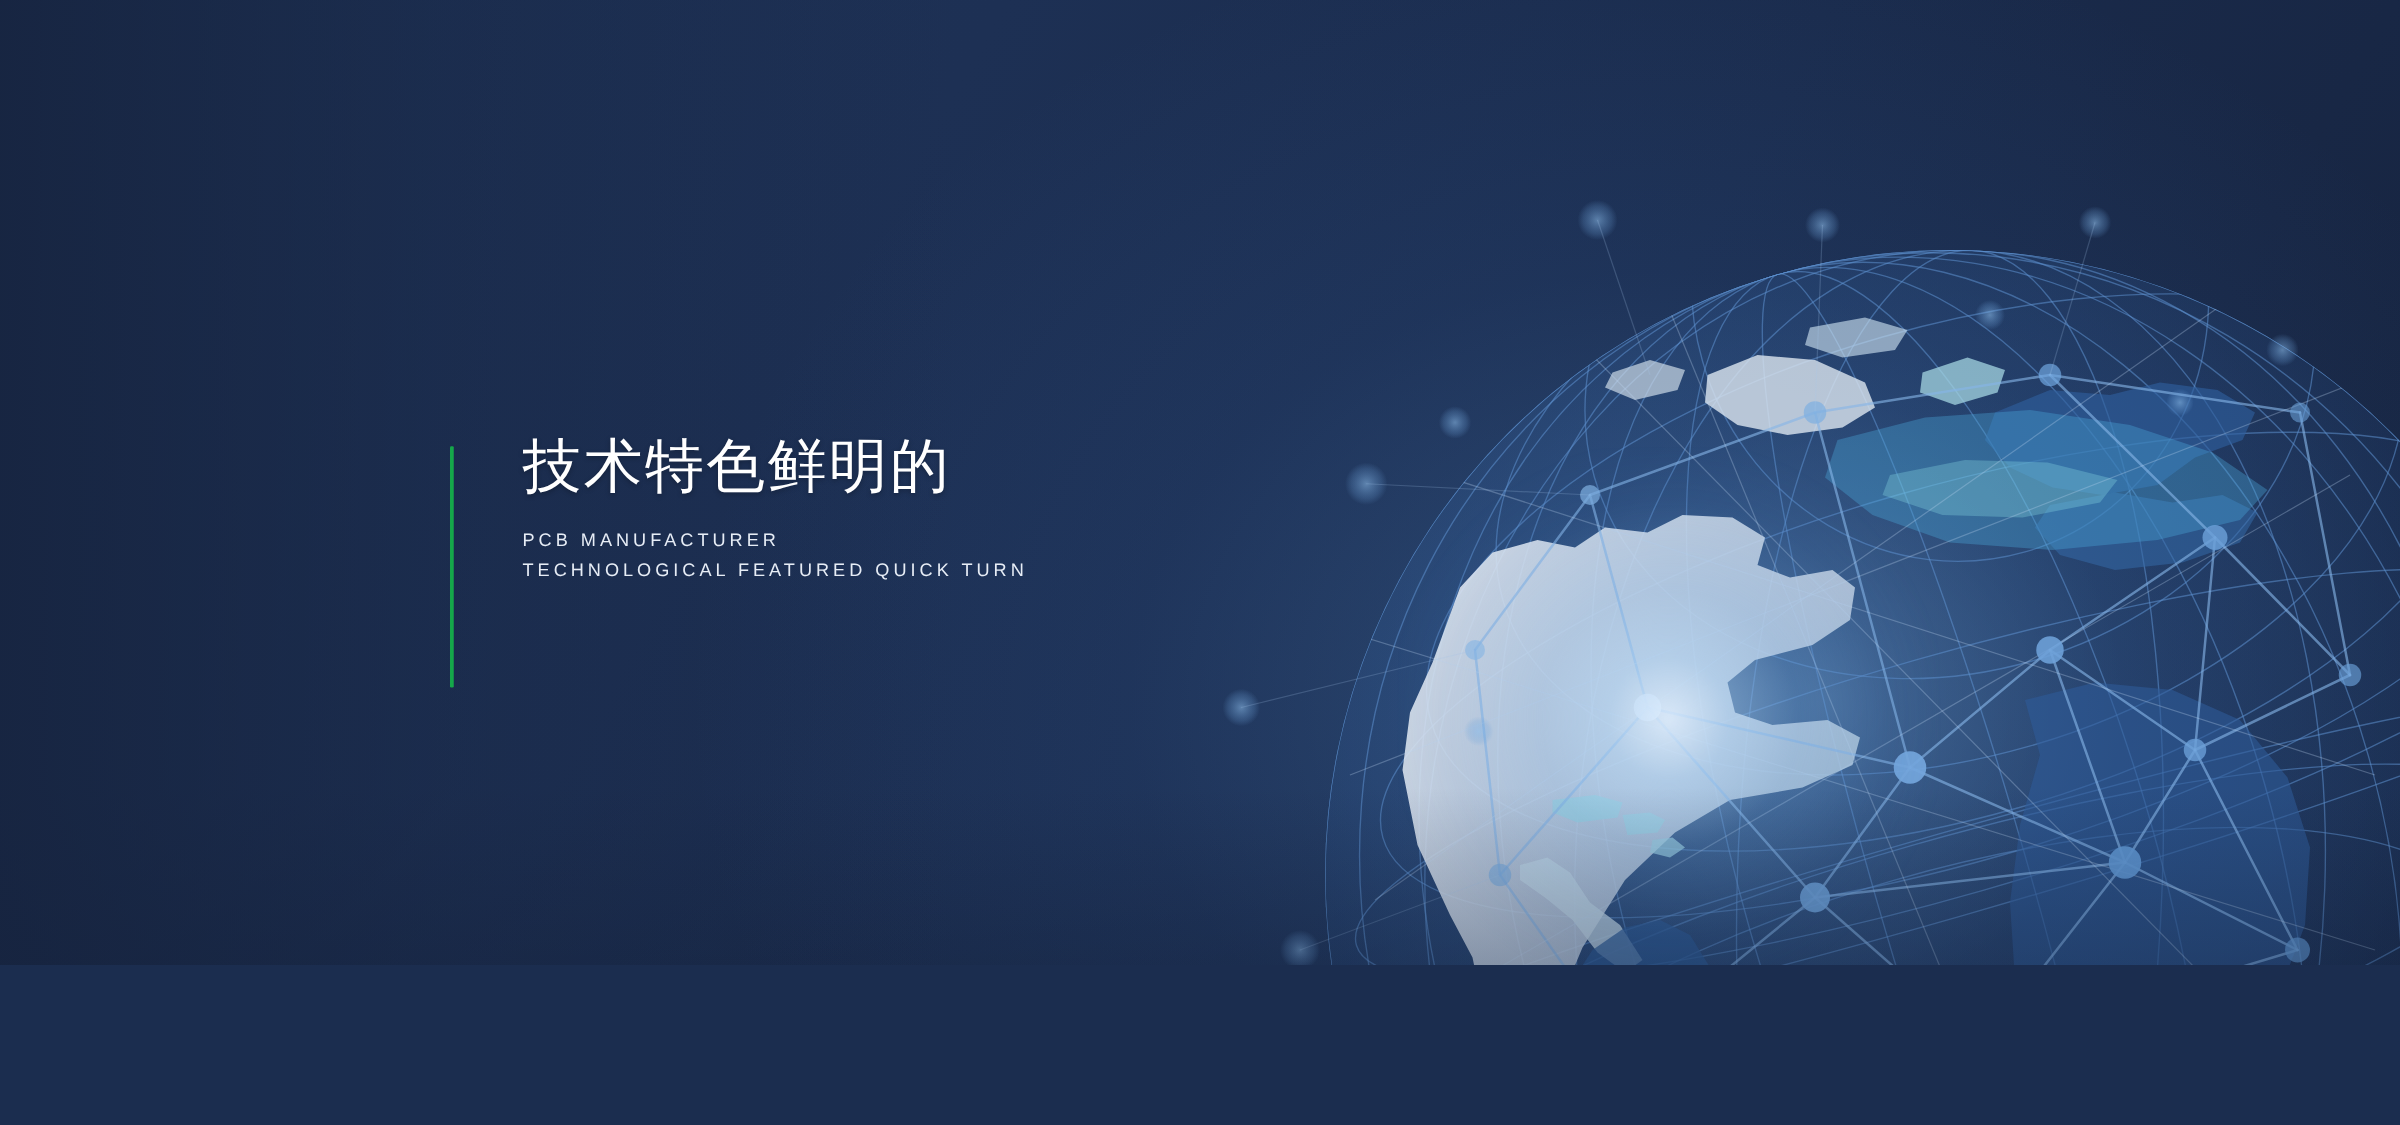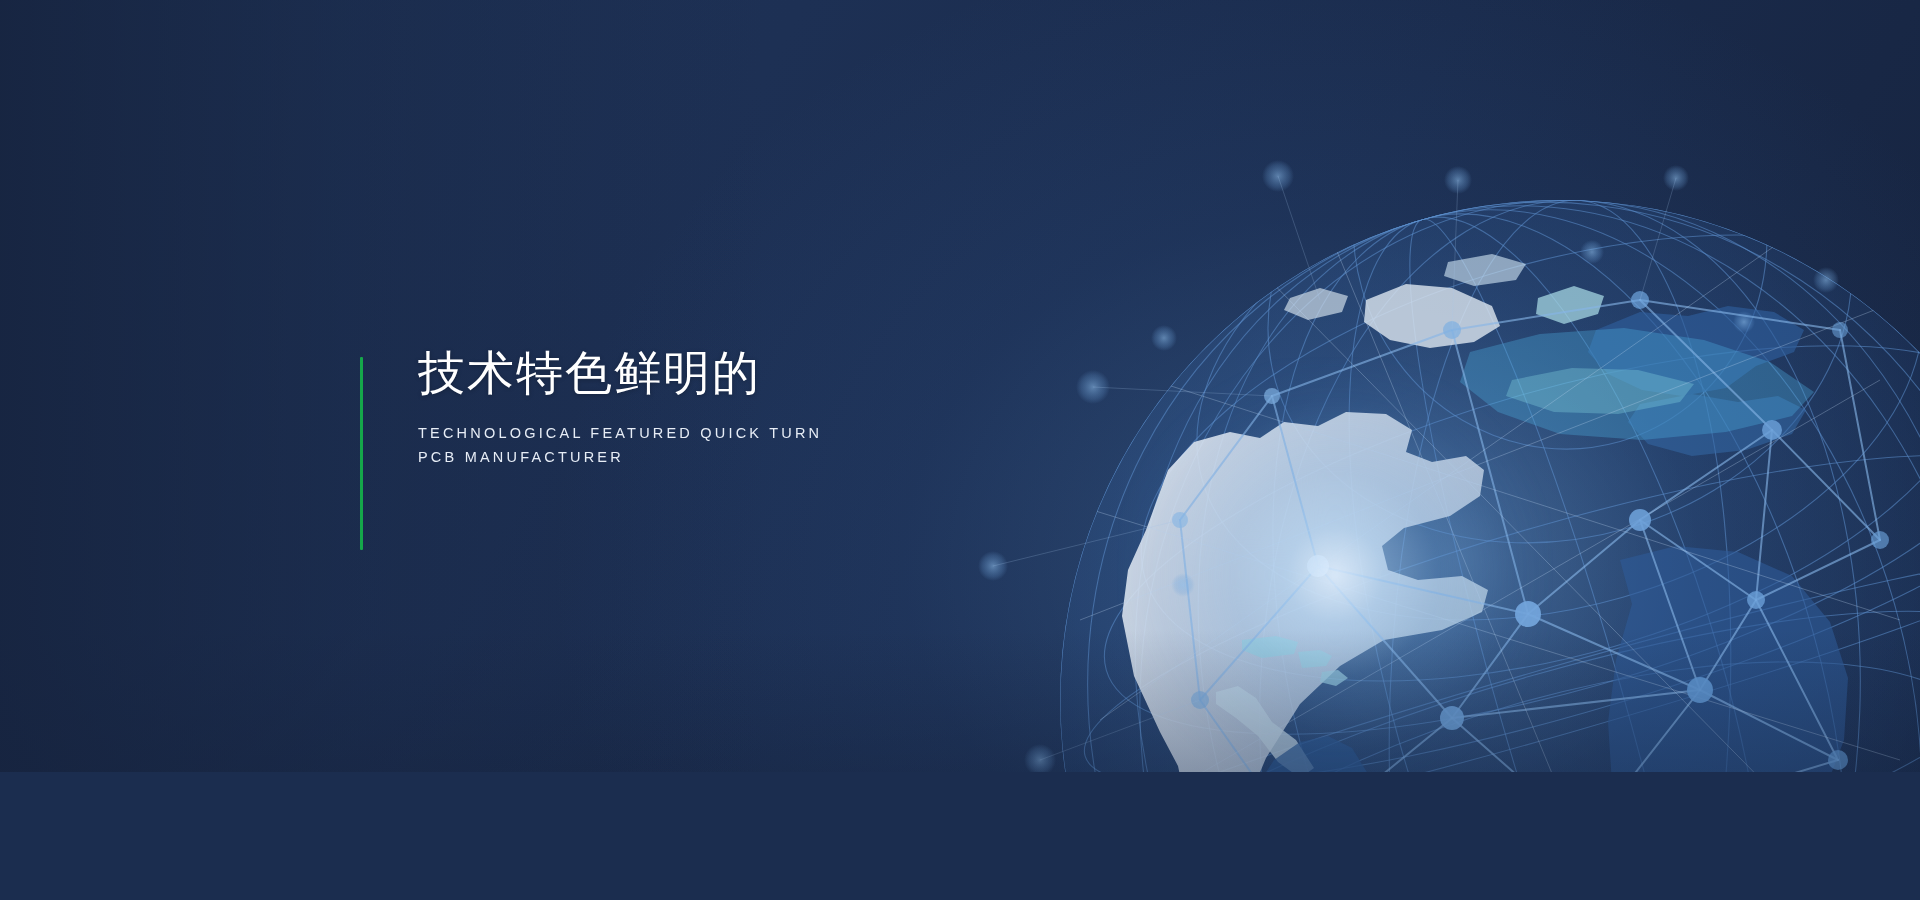--- a/index.html
+++ b/index.html
@@ -280,19 +280,19 @@
 
     <div class="globe-glow"></div>
     <div class="corner-fade"></div>
   </div>
 
   <div class="hero-text">
     <div class="accent-bar"></div>
     <div class="text-col">
       <div class="title-light">技术特色鲜明的</div>
       <div class="subtitle">
+        <span class="sub-line">PCB MANUFACTURER</span>
         <span class="sub-line">TECHNOLOGICAL FEATURED QUICK TURN</span>
-        <span class="sub-line">PCB MANUFACTURER</span>
       </div>
     </div>
   </div>
 
 </div>
 
 </body></html>

